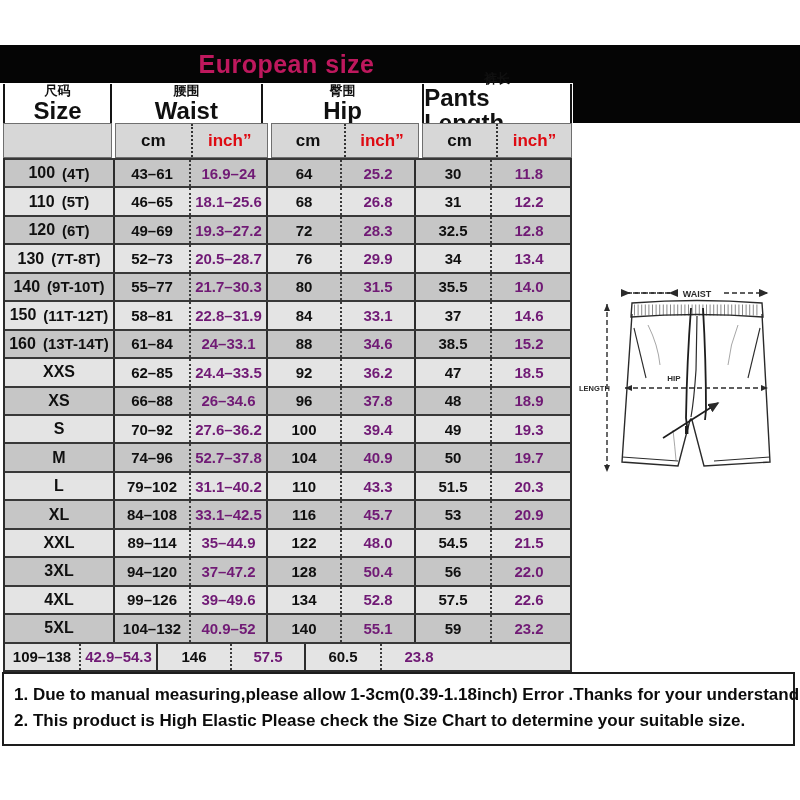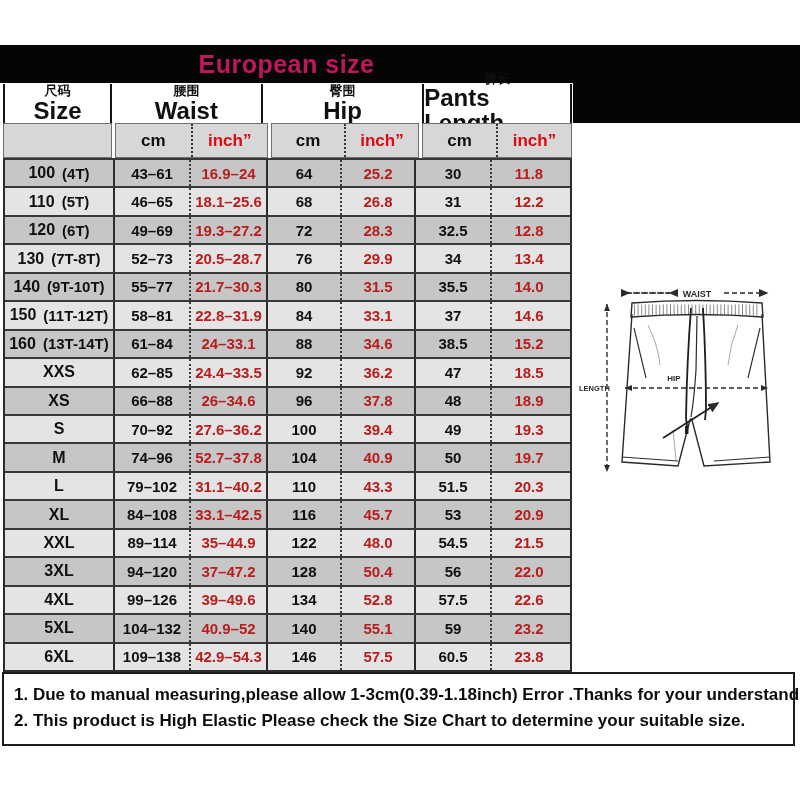--- a/index.html
+++ b/index.html
@@ -29,21 +29,21 @@
   
   .tbody{position:absolute;left:3px;top:158px;width:569px;height:514px;
          display:grid;grid-template-rows:repeat(18,1fr);
          border-left:2px solid #2c2c2c;border-right:2px solid #2c2c2c;border-bottom:2px solid #2c2c2c;
          box-sizing:border-box;}
   .trow{display:flex;box-sizing:border-box;border-top:2px solid #383838;}
   .trow.dark{background:#c6c6c6;}
   .trow.light{background:#e4e4e4;}
   .tcell{display:flex;align-items:center;justify-content:center;box-sizing:border-box;
          font-weight:bold;font-size:15px;color:#101010;}
-  .tcell.red{color:#b91c1c;}
+  .tcell.red{color:#701a75;}
   .b-solid{border-right:2px solid #2c2c2c;}
   .b-dot{border-right:2px dotted #3a3a3a;}
   .c-size{width:110px;gap:7px;font-size:16px;}
   .c-w1{width:76px}.c-w2{width:77px}.c-h1{width:74px}.c-h2{width:74px}.c-l1{width:76px}.c-l2{width:74px}
   .c-size .tag{font-size:15px;}
   
   .notes{position:absolute;left:2px;top:672px;width:793px;height:74px;background:#fff;
          border:2px solid #1d1d1d;box-sizing:border-box;padding:8px 10px 0 10px;}
   .note-line{font-weight:bold;font-size:17px;color:#0c0c0c;line-height:1.5;white-space:nowrap;}
   
@@ -283,23 +283,20 @@
           <span>5XL</span>
         </div>
         <div class="tcell c-w1 b-dot">104–132</div>
         <div class="tcell c-w2 b-solid red">40.9–52</div>
         <div class="tcell c-h1 b-dot">140</div>
         <div class="tcell c-h2 b-solid red">55.1</div>
         <div class="tcell c-l1 b-dot">59</div>
         <div class="tcell c-l2 red">23.2</div>
       </div>
       <div class="trow light">
-        <div class="tcell c-size b-solid">
-          <span>6XL</span>
-        </div>
         <div class="tcell c-w1 b-dot">109–138</div>
         <div class="tcell c-w2 b-solid red">42.9–54.3</div>
         <div class="tcell c-h1 b-dot">146</div>
         <div class="tcell c-h2 b-solid red">57.5</div>
         <div class="tcell c-l1 b-dot">60.5</div>
         <div class="tcell c-l2 red">23.8</div>
       </div>
     </div>
 
   <svg class="diagram" viewBox="0 0 222 255" xmlns="http://www.w3.org/2000/svg">

